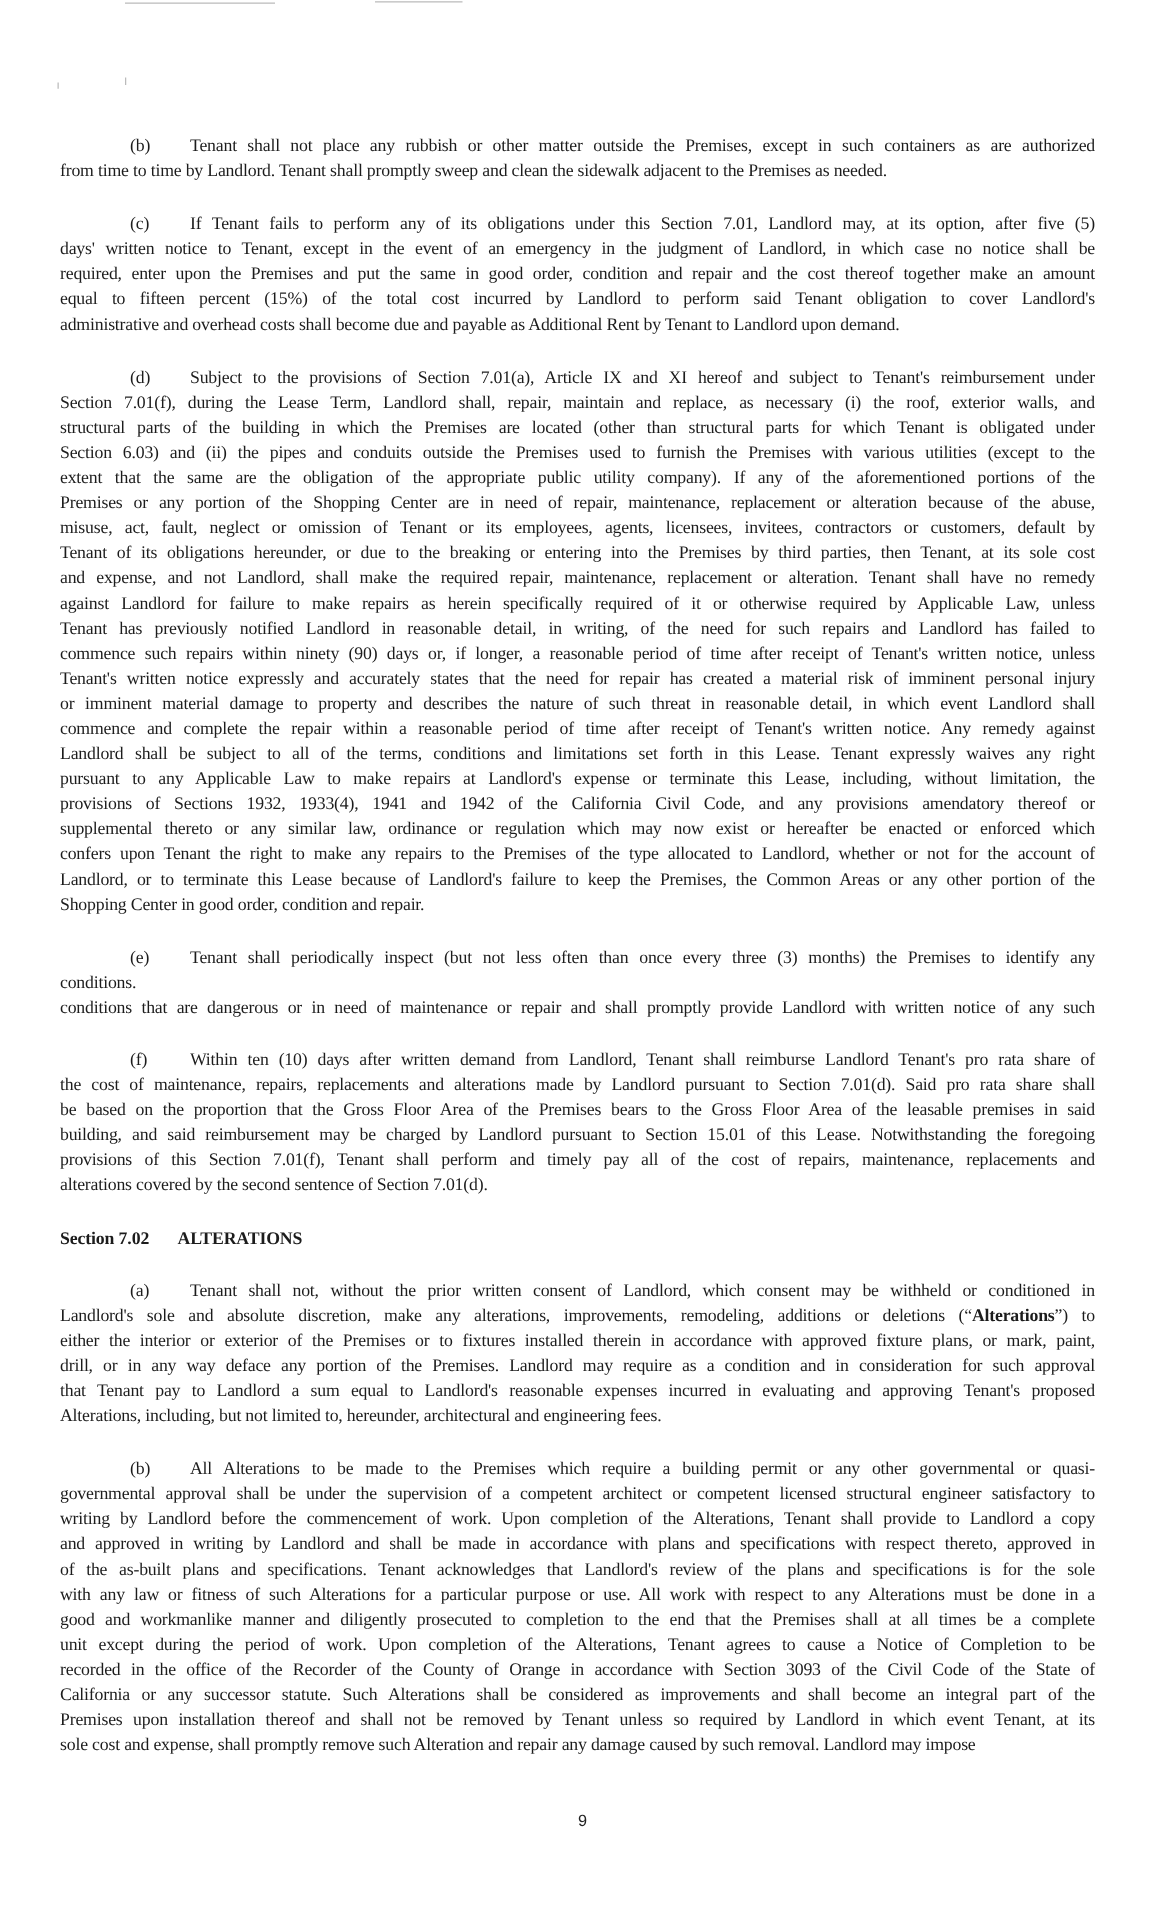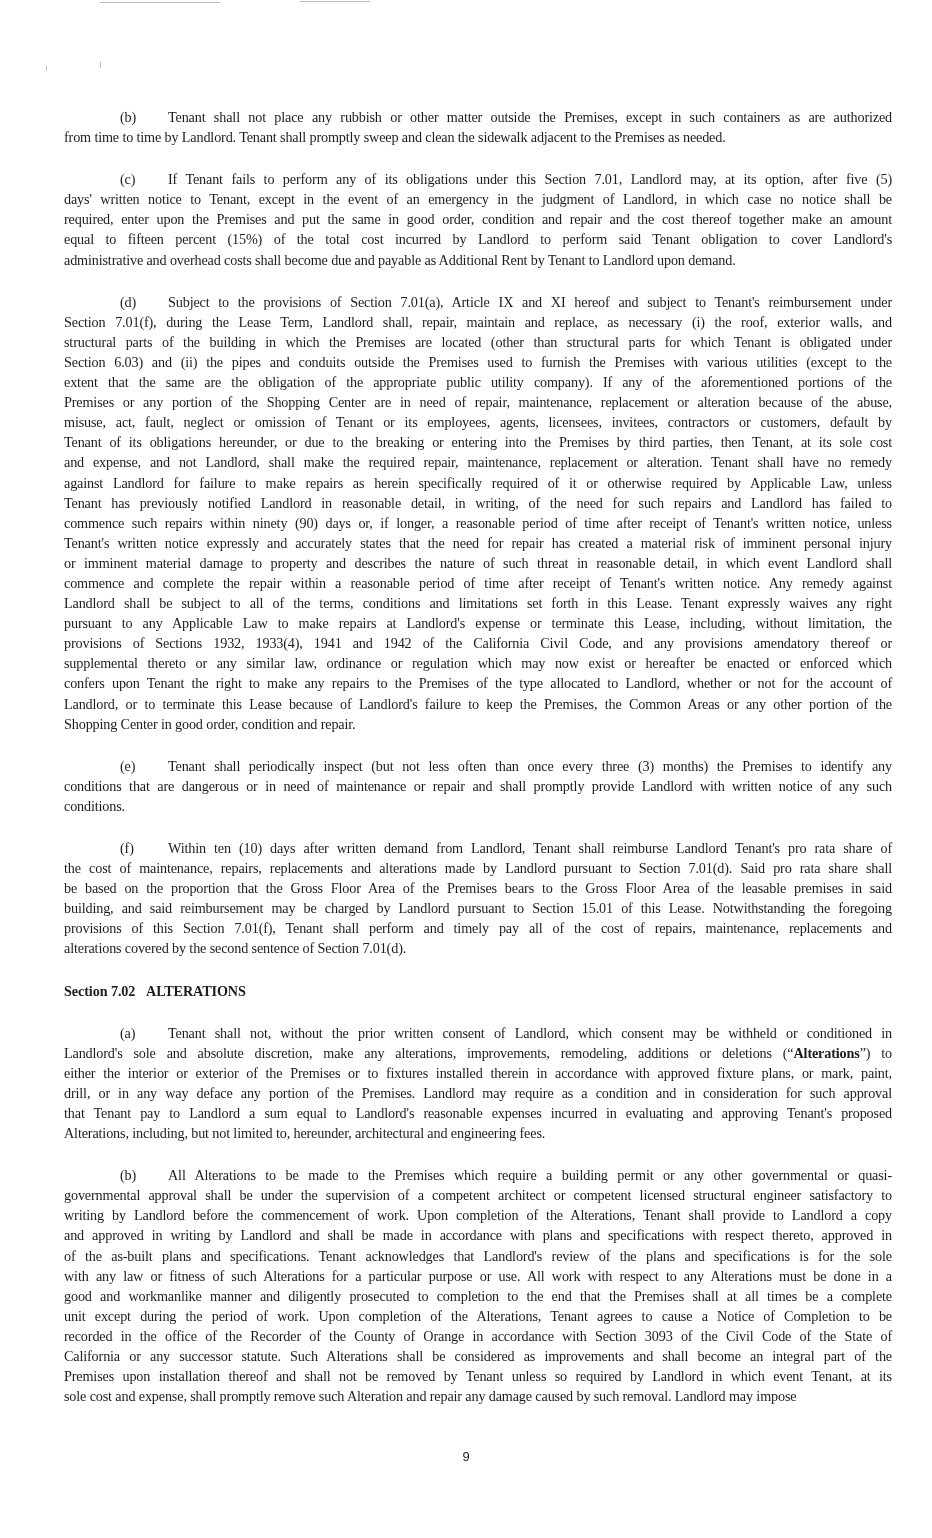--- a/index.html
+++ b/index.html
@@ -1,33 +1,33 @@
 <!DOCTYPE html>
 <html><head>
 <meta charset="utf-8">
 <style>
   html, body { margin: 0; padding: 0; background: #ffffff; }
   body {
     width: 932px; height: 1538px; position: relative; overflow: hidden;
     font-family: "Liberation Serif", "DejaVu Serif", serif;
     color: #1c1c1c;
   }
-  .page { position: absolute; left: 64px; top: 107px; width: 828px; }
+  .page { position: absolute; left: 48px; top: 107px; width: 828px; }
   .para { margin: 0; }
   .line {
     display: block; font-size: 14.2px; line-height: 20.1px; height: 20.1px;
     text-align: justify; text-align-last: justify; white-space: nowrap; overflow: visible;
     letter-spacing: -0.15px;
   }
   .line.last { text-align-last: left; }
   .line.first { text-indent: 56px; }
   .label { display: inline-block; width: 48px; text-indent: 0; }
   .gap { height: 22px; }
   .heading { font-weight: bold; font-size: 14.2px; line-height: 20px; margin: 0; letter-spacing: -0.1px; }
-  .heading .sec { margin-right: 8px; }
+  .heading .sec { margin-right: 20px; }
   .page-number {
     position: absolute; left: 0; width: 932px; top: 1449px; text-align: center;
     font-family: "Liberation Sans", sans-serif; font-size: 13px; color: #222;
   }
   .noise { position: absolute; background: #bbb; }
   b.term { font-weight: bold; }
 </style>
 </head>
 <body>
 
@@ -74,22 +74,22 @@
       <span class="line">provisions of Sections 1932, 1933(4), 1941 and 1942 of the California Civil Code, and any provisions amendatory thereof or</span>
       <span class="line">supplemental thereto or any similar law, ordinance or regulation which may now exist or hereafter be enacted or enforced which</span>
       <span class="line">confers upon Tenant the right to make any repairs to the Premises of the type allocated to Landlord, whether or not for the account of</span>
       <span class="line">Landlord, or to terminate this Lease because of Landlord's failure to keep the Premises, the Common Areas or any other portion of the</span>
       <span class="line last">Shopping Center in good order, condition and repair.</span>
     </div>
   <div class="gap"></div>
 
   <div class="para">
       <span class="line first"><span class="label">(e)</span>Tenant shall periodically inspect (but not less often than once every three (3) months) the Premises to identify any</span>
+      <span class="line last">conditions.</span>
       <span class="line">conditions that are dangerous or in need of maintenance or repair and shall promptly provide Landlord with written notice of any such</span>
-      <span class="line last">conditions.</span>
     </div>
   <div class="gap"></div>
 
   <div class="para">
       <span class="line first"><span class="label">(f)</span>Within ten (10) days after written demand from Landlord, Tenant shall reimburse Landlord Tenant's pro rata share of</span>
       <span class="line">the cost of maintenance, repairs, replacements and alterations made by Landlord pursuant to Section 7.01(d).  Said pro rata share shall</span>
       <span class="line">be based on the proportion that the Gross Floor Area of the Premises bears to the Gross Floor Area of the leasable premises in said</span>
       <span class="line">building, and said reimbursement may be charged by Landlord pursuant to Section 15.01 of this Lease.  Notwithstanding the foregoing</span>
       <span class="line">provisions of this Section 7.01(f), Tenant shall perform and timely pay all of the cost of repairs, maintenance, replacements and</span>
       <span class="line last">alterations covered by the second sentence of Section 7.01(d).</span>

